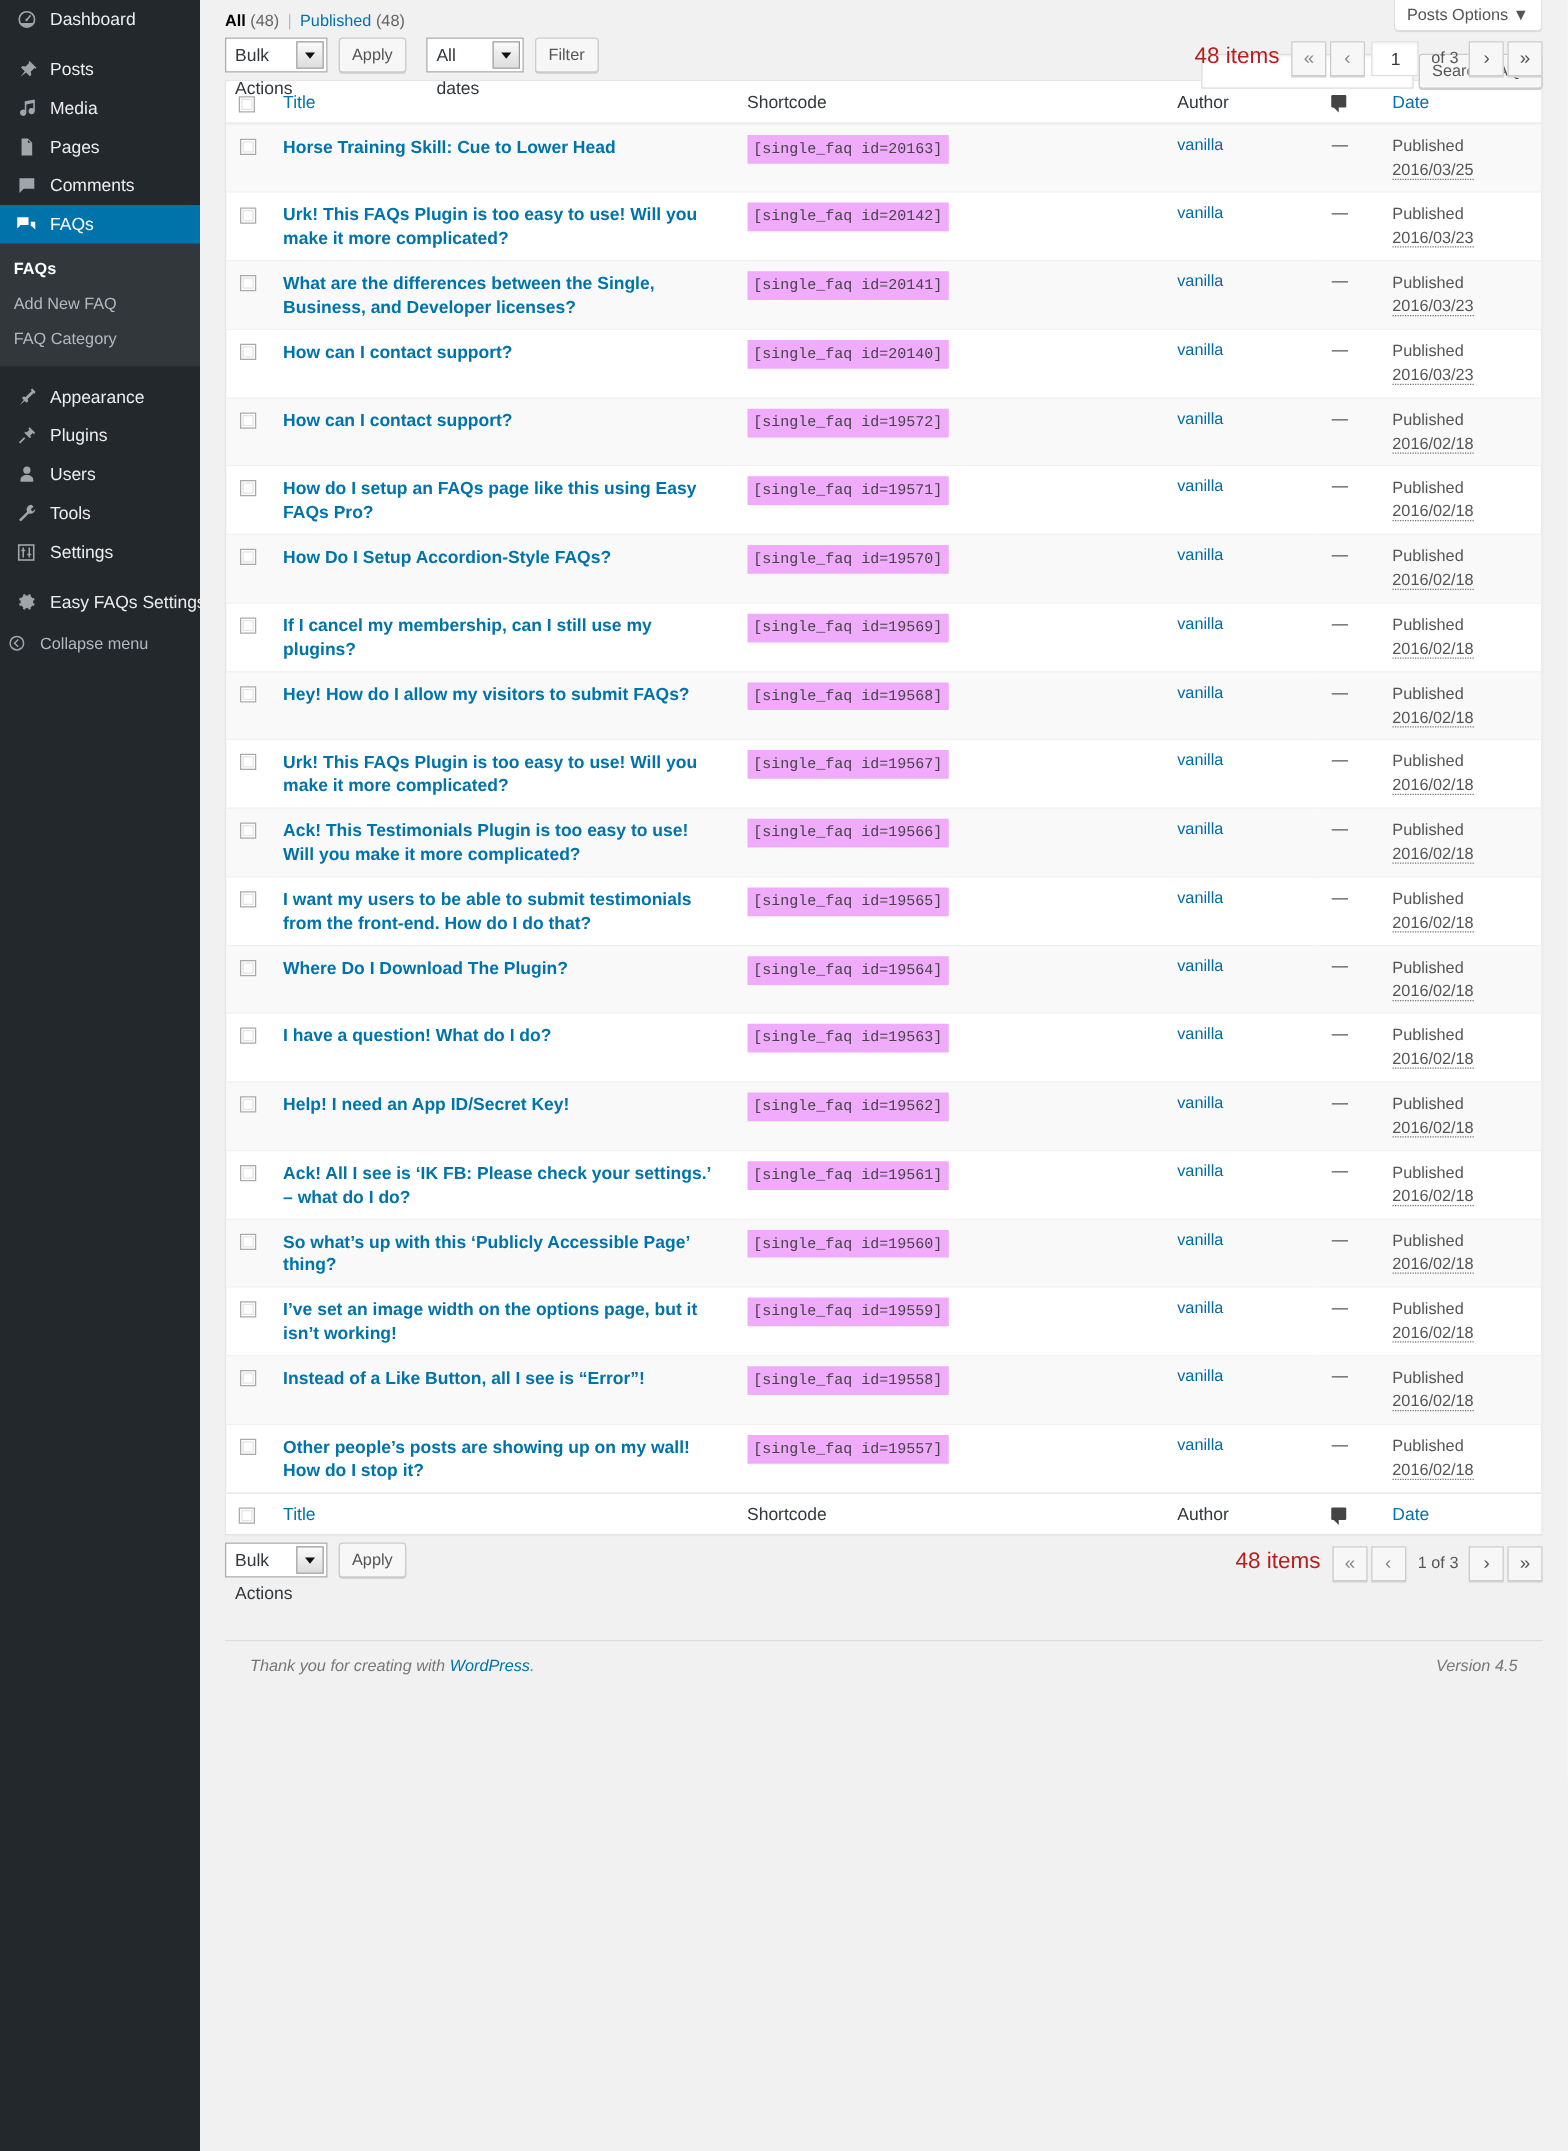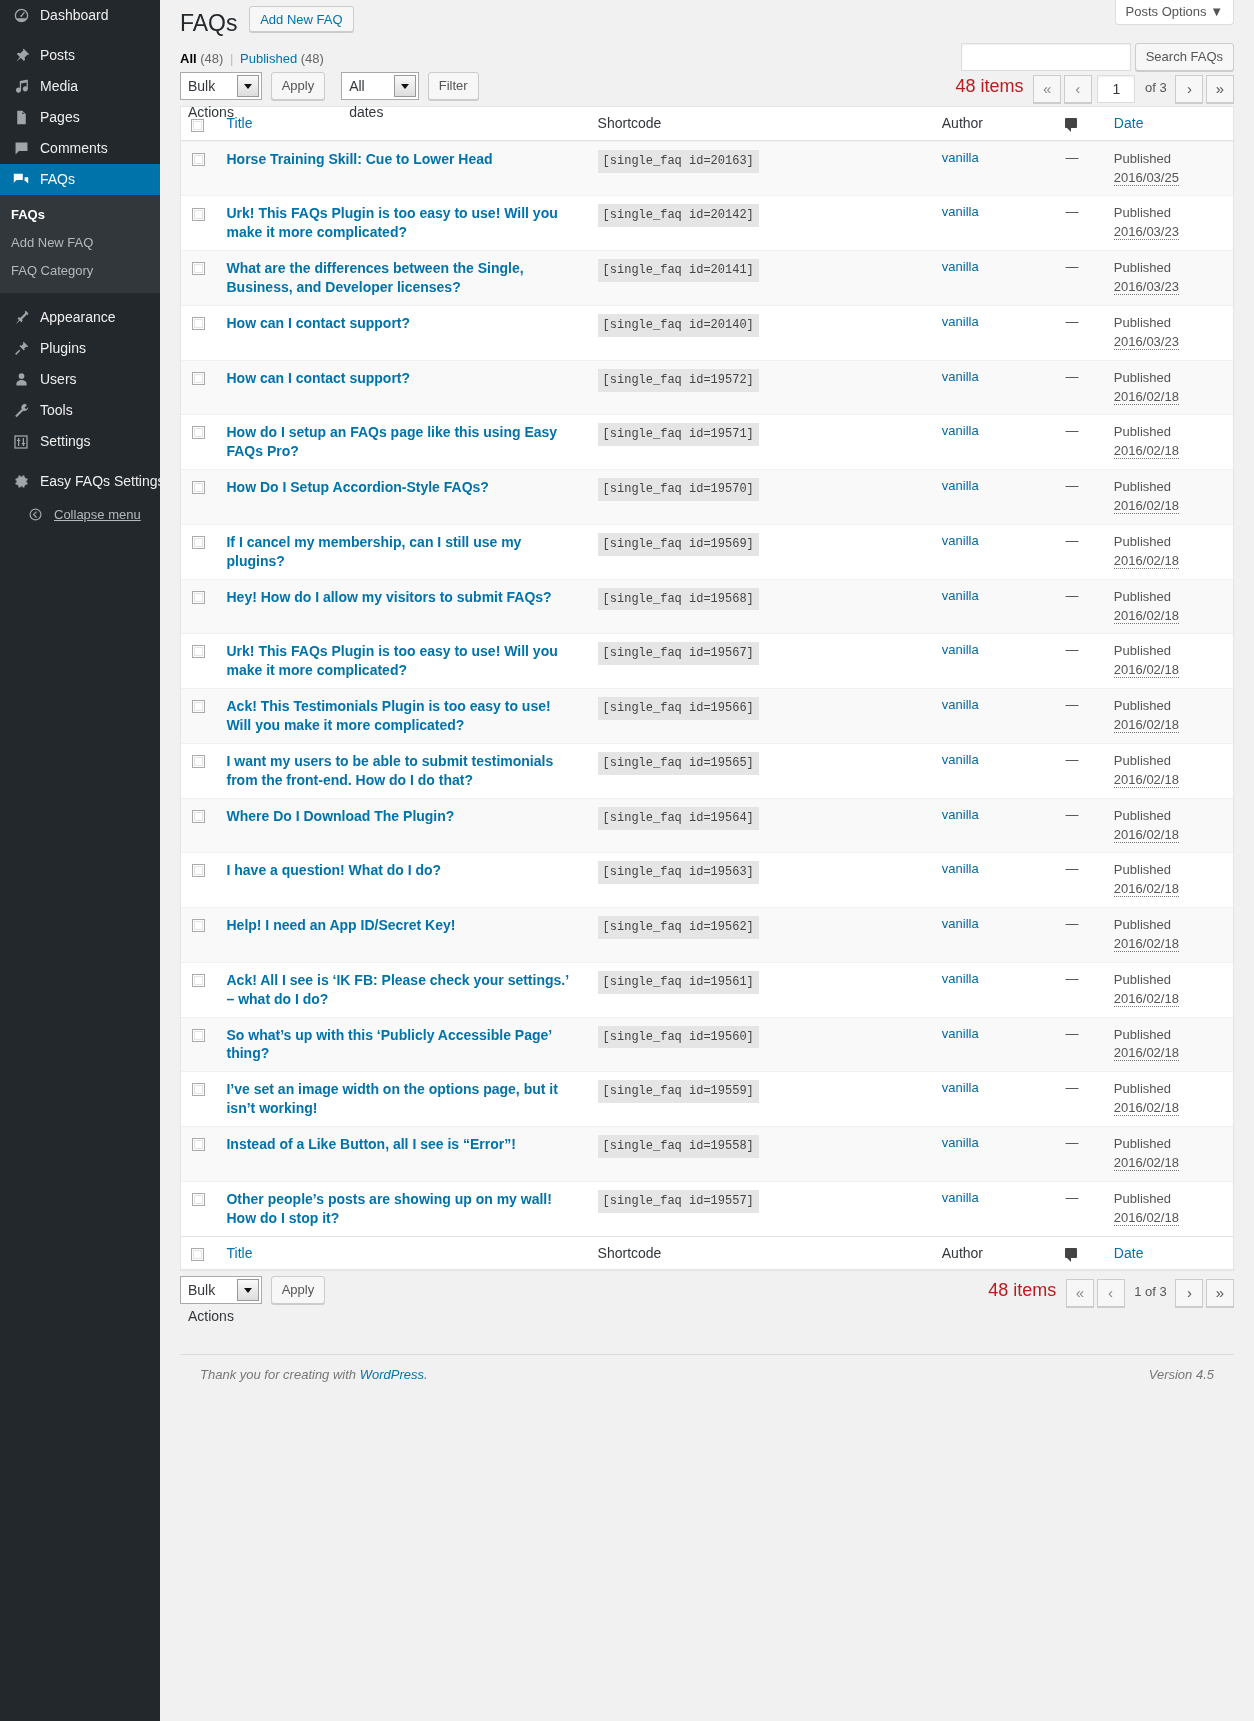--- a/index.html
+++ b/index.html
@@ -39,21 +39,21 @@
   .menu-item.current .ico { color:#fff; }
   .ico svg { display:block; }
 
   .submenu { background:#32373c; padding:6px 0 8px 0; }
   .submenu a {
     display:block; padding:5px 0 5px 11px; font-size:13px;
     color:#b4b9be; text-decoration:none; line-height:18px;
   }
   .submenu a.cur { color:#fff; font-weight:bold; }
 
-  .collapse-row { display:flex; align-items:center; gap:9px; padding:0 0 0 25px; height:34px; color:#b4b9be; font-size:13px;text-decoration:underline;}
+  .collapse-row { display:flex; align-items:center; gap:9px; padding:0 0 0 3px; height:34px; color:#b4b9be; font-size:13px;}
   .collapse-row .ico { color:#a0a5aa; }
 
   
   .main { flex:1 1 auto; background:#f1f1f1; position:relative; padding:0 20px 0 20px; }
 
   .screen-meta {
     position:absolute; right:20px; top:0;
     background:#fff; border:1px solid #ddd; border-top:none;
     border-radius:0 0 4px 4px;
     padding:4px 10px 5px 10px; font-size:13px; color:#555;
@@ -162,21 +162,21 @@
     width:13px; height:13px; border:1px solid #aaa; background:#fff;
     display:inline-block; box-shadow:inset 0 0 0 1px #fff, inset 0 0 0 2px #e4e4e4;
     vertical-align:middle; margin-top:2px;
   }
   .row-title {
     color:#0073aa; font-weight:bold; font-size:14px; line-height:1.35;
     text-decoration:none; display:block;
   }
   td.title-cell { height:54px; }
   code.shortcode {
-    background:#e5e5e5; padding:3px 5px; font-family:"Liberation Mono", monospace;
+    background:#f0abfc; padding:3px 5px; font-family:"Liberation Mono", monospace;
     font-size:12px; color:#444; display:inline-block; line-height:1.4;
   }
   a.author-link { color:#0369a1; text-decoration:none; font-size:13px; }
   .dash { color:#444; }
   .date-cell { color:#555; font-size:13px; line-height:1.45; }
   .date-cell abbr { border-bottom:1px dotted #777; text-decoration:none; }
 
   .comment-bubble {
     display:inline-block; width:12px; height:10px; background:#444;
     position:relative; border-radius:1px;
@@ -336,24 +336,20 @@
     </div>
   </nav>
 
   <div class="main">
 
     <div class="screen-meta">
       <span>Posts Options</span>
       <span> ▼</span>
     </div>
 
-    <div class="page-title-row">
-      <h1 class="pagetitle">FAQs</h1>
-      <a href="#" class="add-new">Add New FAQ</a>
-    </div>
 
     <ul class="subsubsub">
       <li style="display:inline;">
         <a href="#" class="cur">All</a>
         <span class="count">(48)</span>
         <span class="sep">|</span>
         <a href="#">Published</a>
         <span class="count">(48)</span>
       </li>
     </ul>

